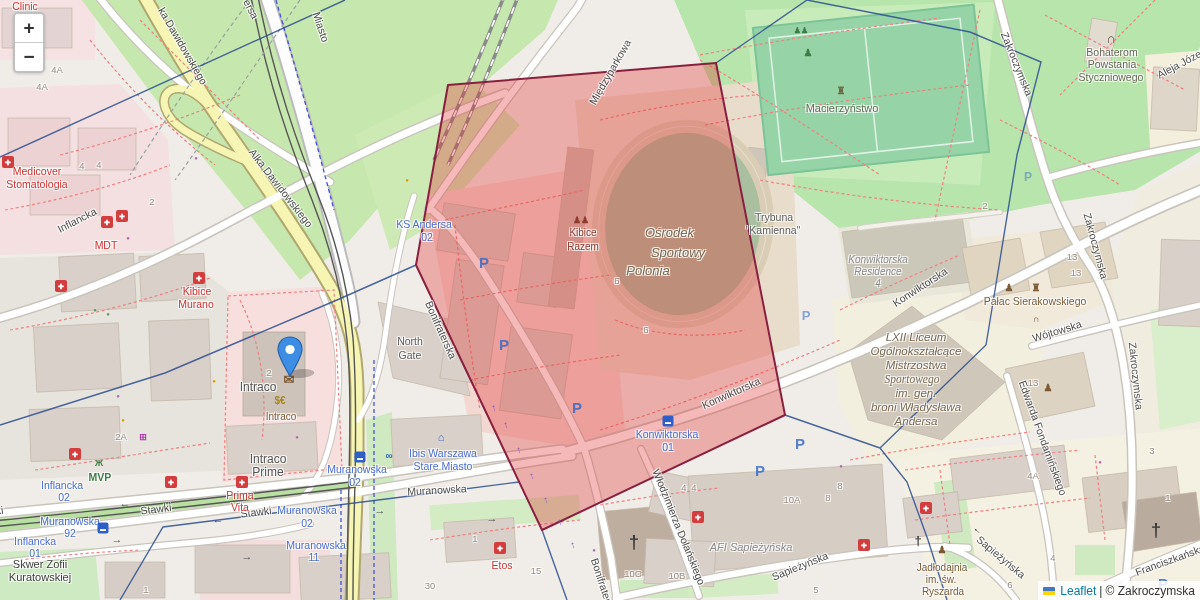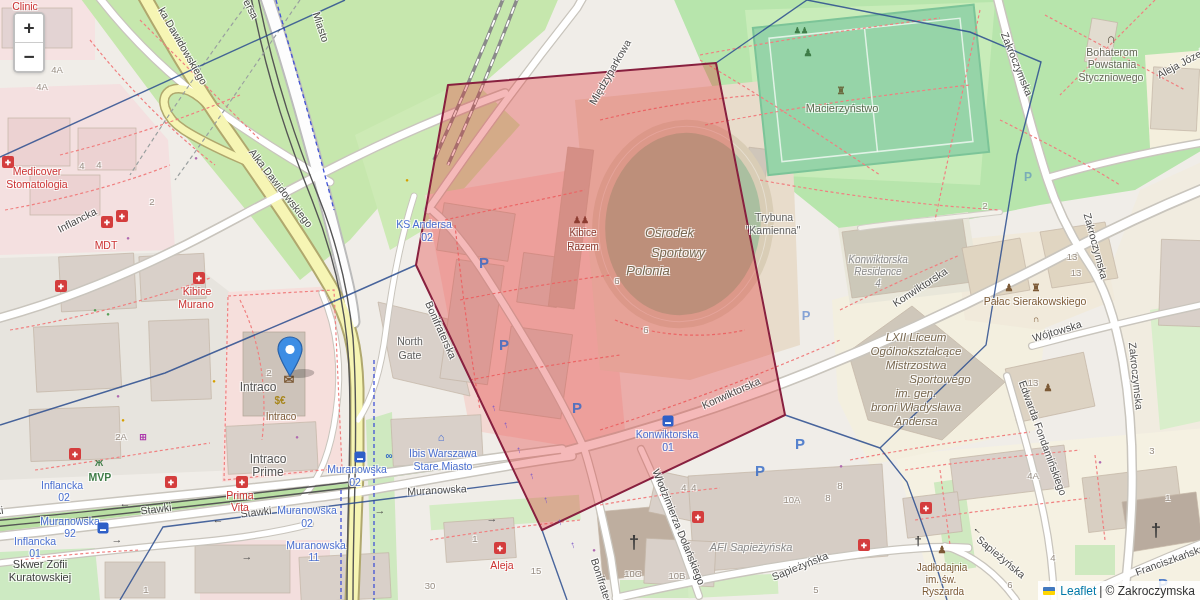--- a/index.html
+++ b/index.html
@@ -308,21 +308,21 @@
       <span class="lbl transit" style="left: 667px; top: 434px; transform: translate(-50%, -50%);">Konwiktorska</span>
       <span class="lbl transit" style="left: 668px; top: 447px; transform: translate(-50%, -50%);">01</span>
       <span class="lbl transit" style="left: 443px; top: 453px; transform: translate(-50%, -50%);">Ibis Warszawa</span>
       <span class="lbl transit" style="left: 443px; top: 466px; transform: translate(-50%, -50%);">Stare Miasto</span>
       <span class="lbl place" style="left: 650px; top: 232px; transform: translate(-50%, -50%); padding-left: 39px;">Ośrodek</span>
       <span class="lbl place" style="left: 678px; top: 252px; transform: translate(-50%, -50%);">Sportowy</span>
       <span class="lbl place" style="left: 648px; top: 270px; transform: translate(-50%, -50%);">Polonia</span>
       <span class="lbl place2" style="left: 916px; top: 338px; transform: translate(-50%, -50%);">LXII Liceum</span>
       <span class="lbl place2" style="left: 916px; top: 352px; transform: translate(-50%, -50%);">Ogólnokształcące</span>
       <span class="lbl place2" style="left: 916px; top: 366px; transform: translate(-50%, -50%);">Mistrzostwa</span>
-      <span class="lbl place2" style="left: 940px; top: 380px; transform: translate(-50%, -50%);">Sportowego</span>
+      <span class="lbl place2" style="left: 912px; top: 380px; transform: translate(-50%, -50%); font-family: Liberation Serif, serif;">Sportowego</span>
       <span class="lbl place2" style="left: 916px; top: 394px; transform: translate(-50%, -50%);">im. gen.</span>
       <span class="lbl place2" style="left: 916px; top: 408px; transform: translate(-50%, -50%);">broni Władysława</span>
       <span class="lbl place2" style="left: 916px; top: 422px; transform: translate(-50%, -50%);">Andersa</span>
       <span class="lbl italgray" style="left: 878px; top: 260px; transform: translate(-50%, -50%);">Konwiktorska</span>
       <span class="lbl italgray" style="left: 878px; top: 272px; transform: translate(-50%, -50%);">Residence</span>
       <span class="lbl italgray" style="left: 878px; top: 284px; transform: translate(-50%, -50%);">4</span>
       <span class="lbl italgray2" style="left: 751px; top: 547px; transform: translate(-50%, -50%);">AFI Sapieżyńska</span>
       <span class="lbl gray" style="left: 774px; top: 217px; transform: translate(-50%, -50%);">Trybuna</span>
       <span class="lbl gray" style="left: 773px; top: 230px; transform: translate(-50%, -50%);">"Kamienna"</span>
       <span class="lbl park" style="left: 842px; top: 108px; transform: translate(-50%, -50%);">Macierzyństwo</span>
@@ -333,21 +333,21 @@
       <span class="lbl dark" style="left: 40px; top: 564px; transform: translate(-50%, -50%);">Skwer Zofii</span>
       <span class="lbl dark" style="left: 40px; top: 577px; transform: translate(-50%, -50%);">Kuratowskiej</span>
       <span class="lbl gray" style="left: 410px; top: 341px; transform: translate(-50%, -50%);">North</span>
       <span class="lbl gray" style="left: 410px; top: 355px; transform: translate(-50%, -50%);">Gate</span>
       <span class="lbl namegray" style="left: 258px; top: 387px; transform: translate(-50%, -50%);">Intraco</span>
       <span class="lbl brown" style="left: 281px; top: 417px; transform: translate(-50%, -50%);">Intraco</span>
       <span class="lbl namegray" style="left: 268px; top: 459px; transform: translate(-50%, -50%);">Intraco</span>
       <span class="lbl namegray" style="left: 268px; top: 472px; transform: translate(-50%, -50%);">Prime</span>
       <span class="lbl maroon" style="left: 583px; top: 233px; transform: translate(-50%, -50%);">Kibice</span>
       <span class="lbl maroon" style="left: 583px; top: 247px; transform: translate(-50%, -50%);">Razem</span>
-      <span class="lbl red" style="left: 502px; top: 565px; transform: translate(-50%, -50%);">Aleja</span>
+      <span class="lbl red" style="left: 502px; top: 565px; transform: translate(-50%, -50%);">Etos</span>
       <span class="lbl red" style="left: 240px; top: 495px; transform: translate(-50%, -50%);">Prima</span>
       <span class="lbl red" style="left: 240px; top: 507px; transform: translate(-50%, -50%);">Vita</span>
       <span class="lbl red" style="left: 106px; top: 245px; transform: translate(-50%, -50%);">MDT</span>
       <span class="lbl red" style="left: 197px; top: 291px; transform: translate(-50%, -50%);">Kibice</span>
       <span class="lbl red" style="left: 196px; top: 304px; transform: translate(-50%, -50%);">Murano</span>
       <span class="lbl red" style="left: 37px; top: 171px; transform: translate(-50%, -50%);">Medicover</span>
       <span class="lbl red" style="left: 37px; top: 184px; transform: translate(-50%, -50%);">Stomatologia</span>
       <span class="lbl red" style="left: 25px; top: 6px; transform: translate(-50%, -50%);">Clinic</span>
       <span class="lbl green" style="left: 100px; top: 477px; transform: translate(-50%, -50%);">MVP</span>
       <span class="lbl brown" style="left: 942px; top: 568px; transform: translate(-50%, -50%);">Jadłodajnia</span>

